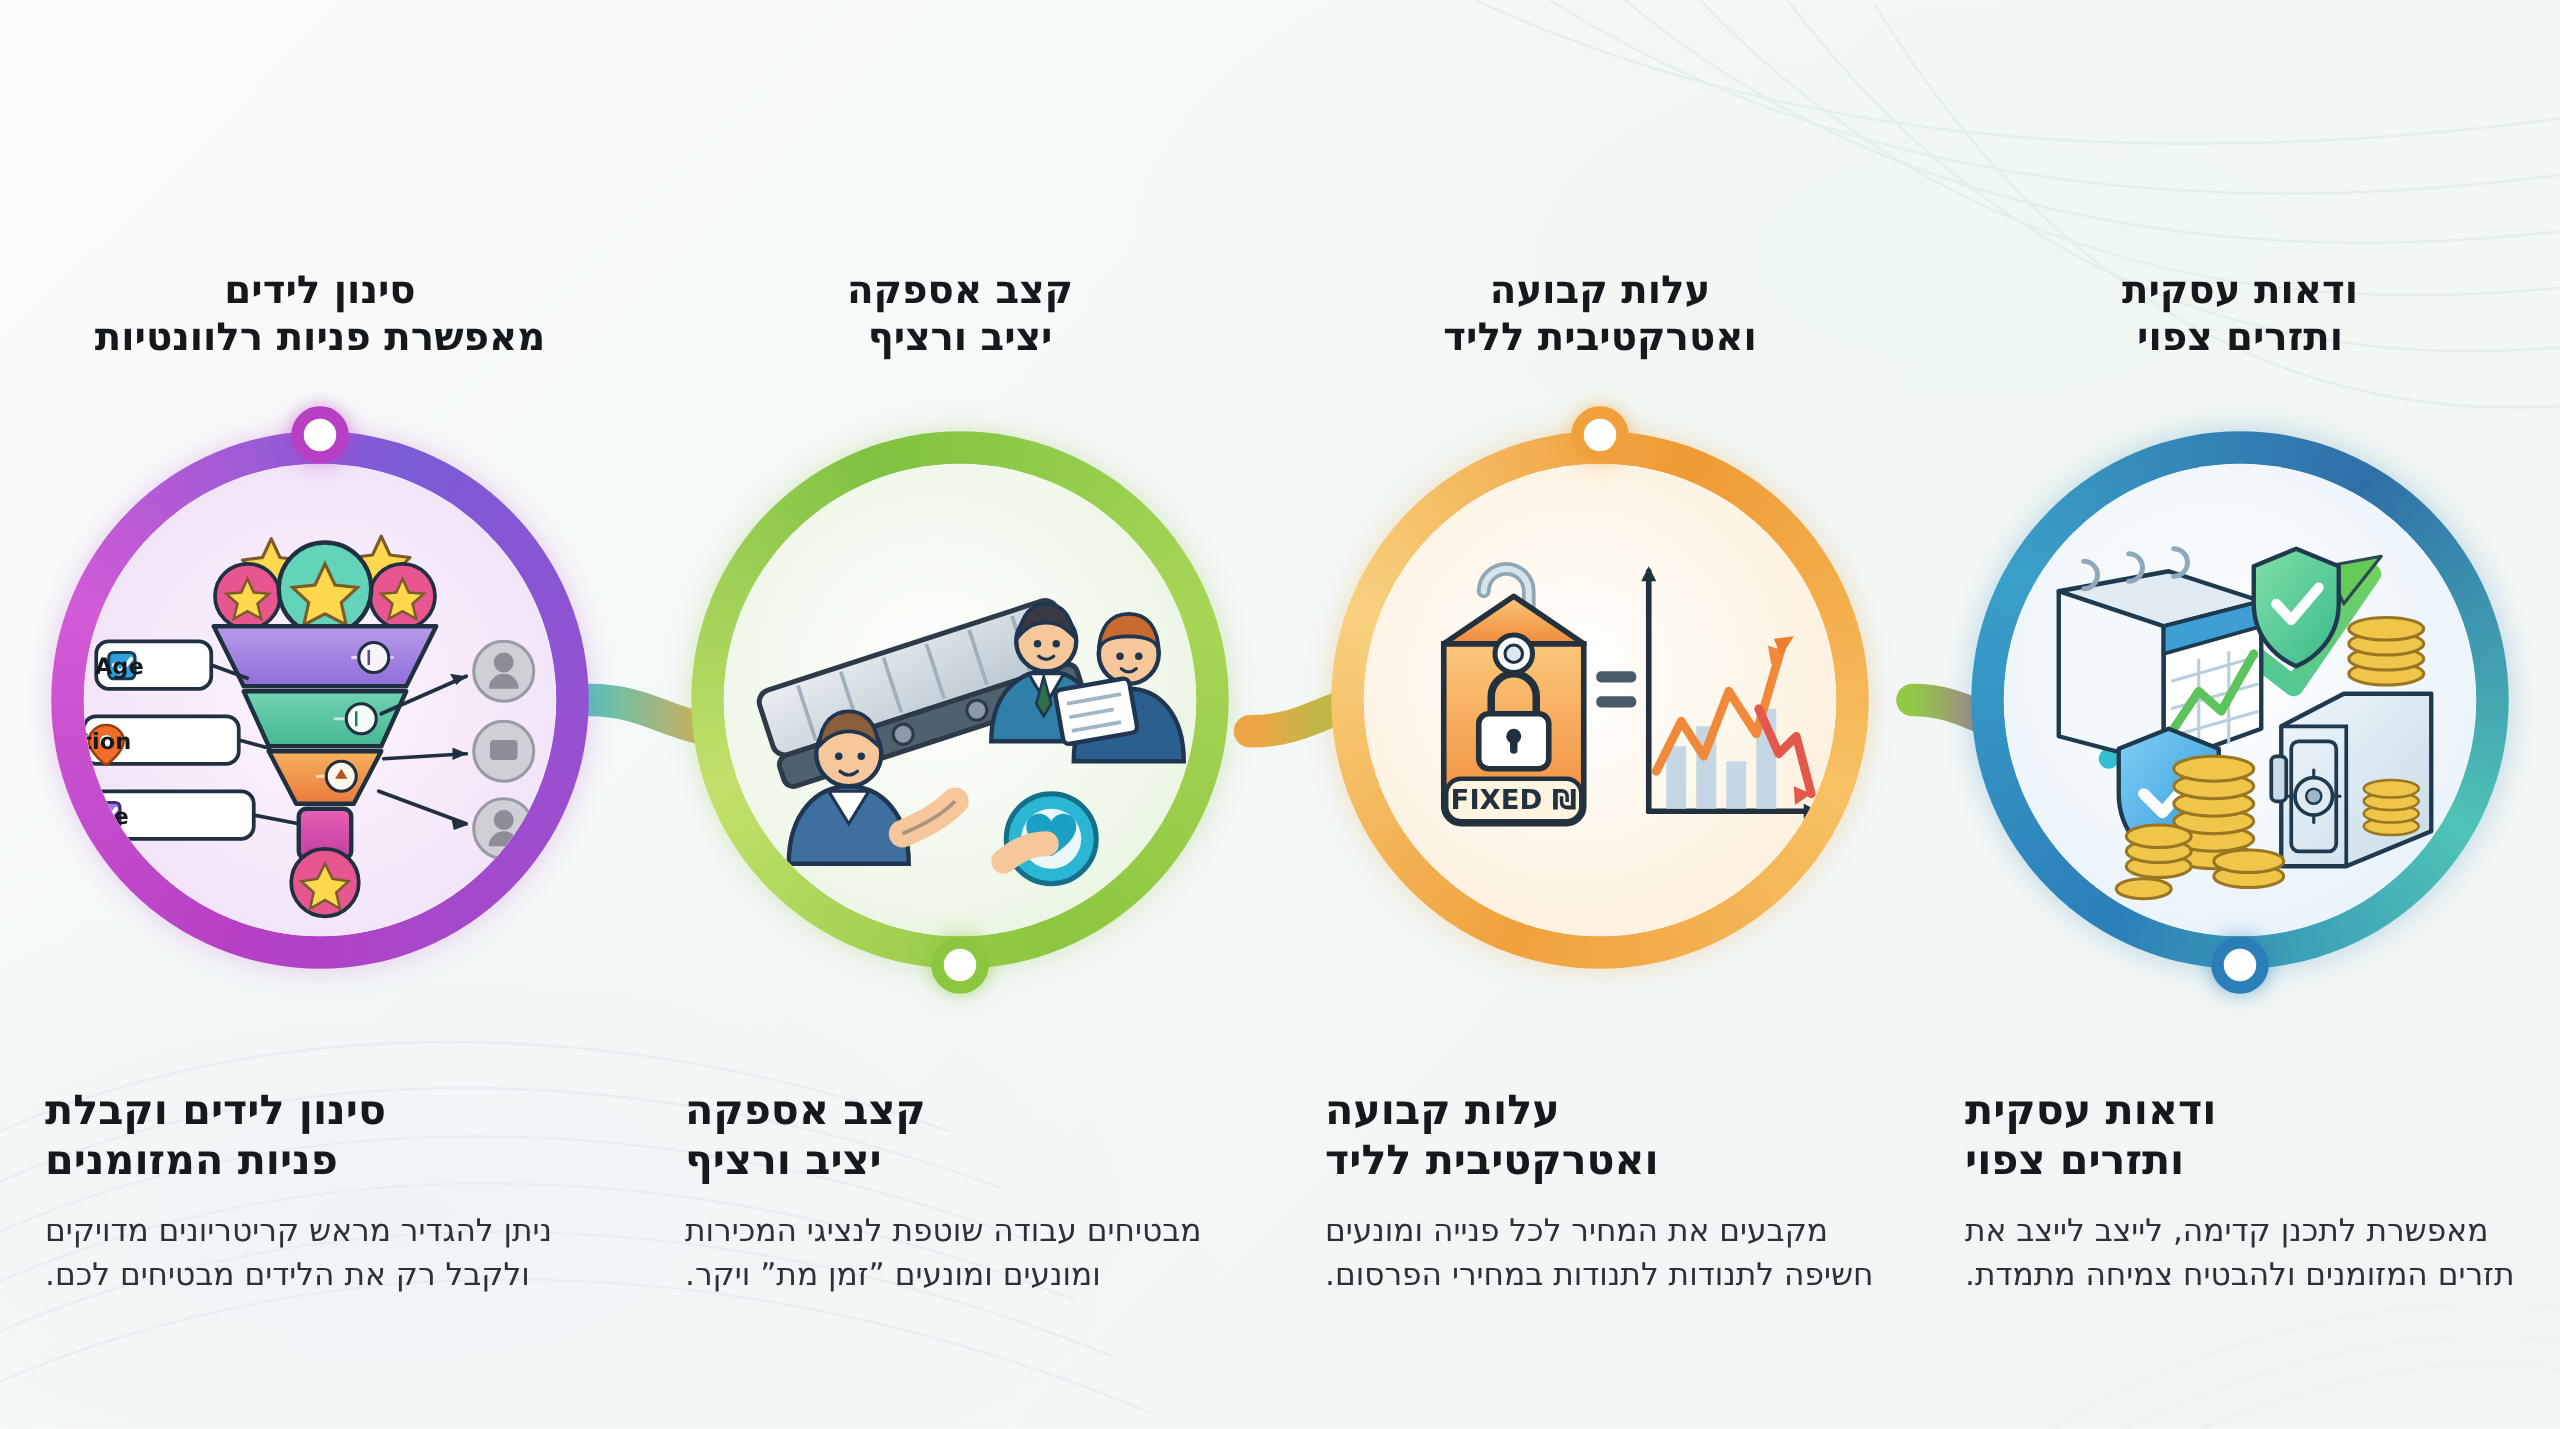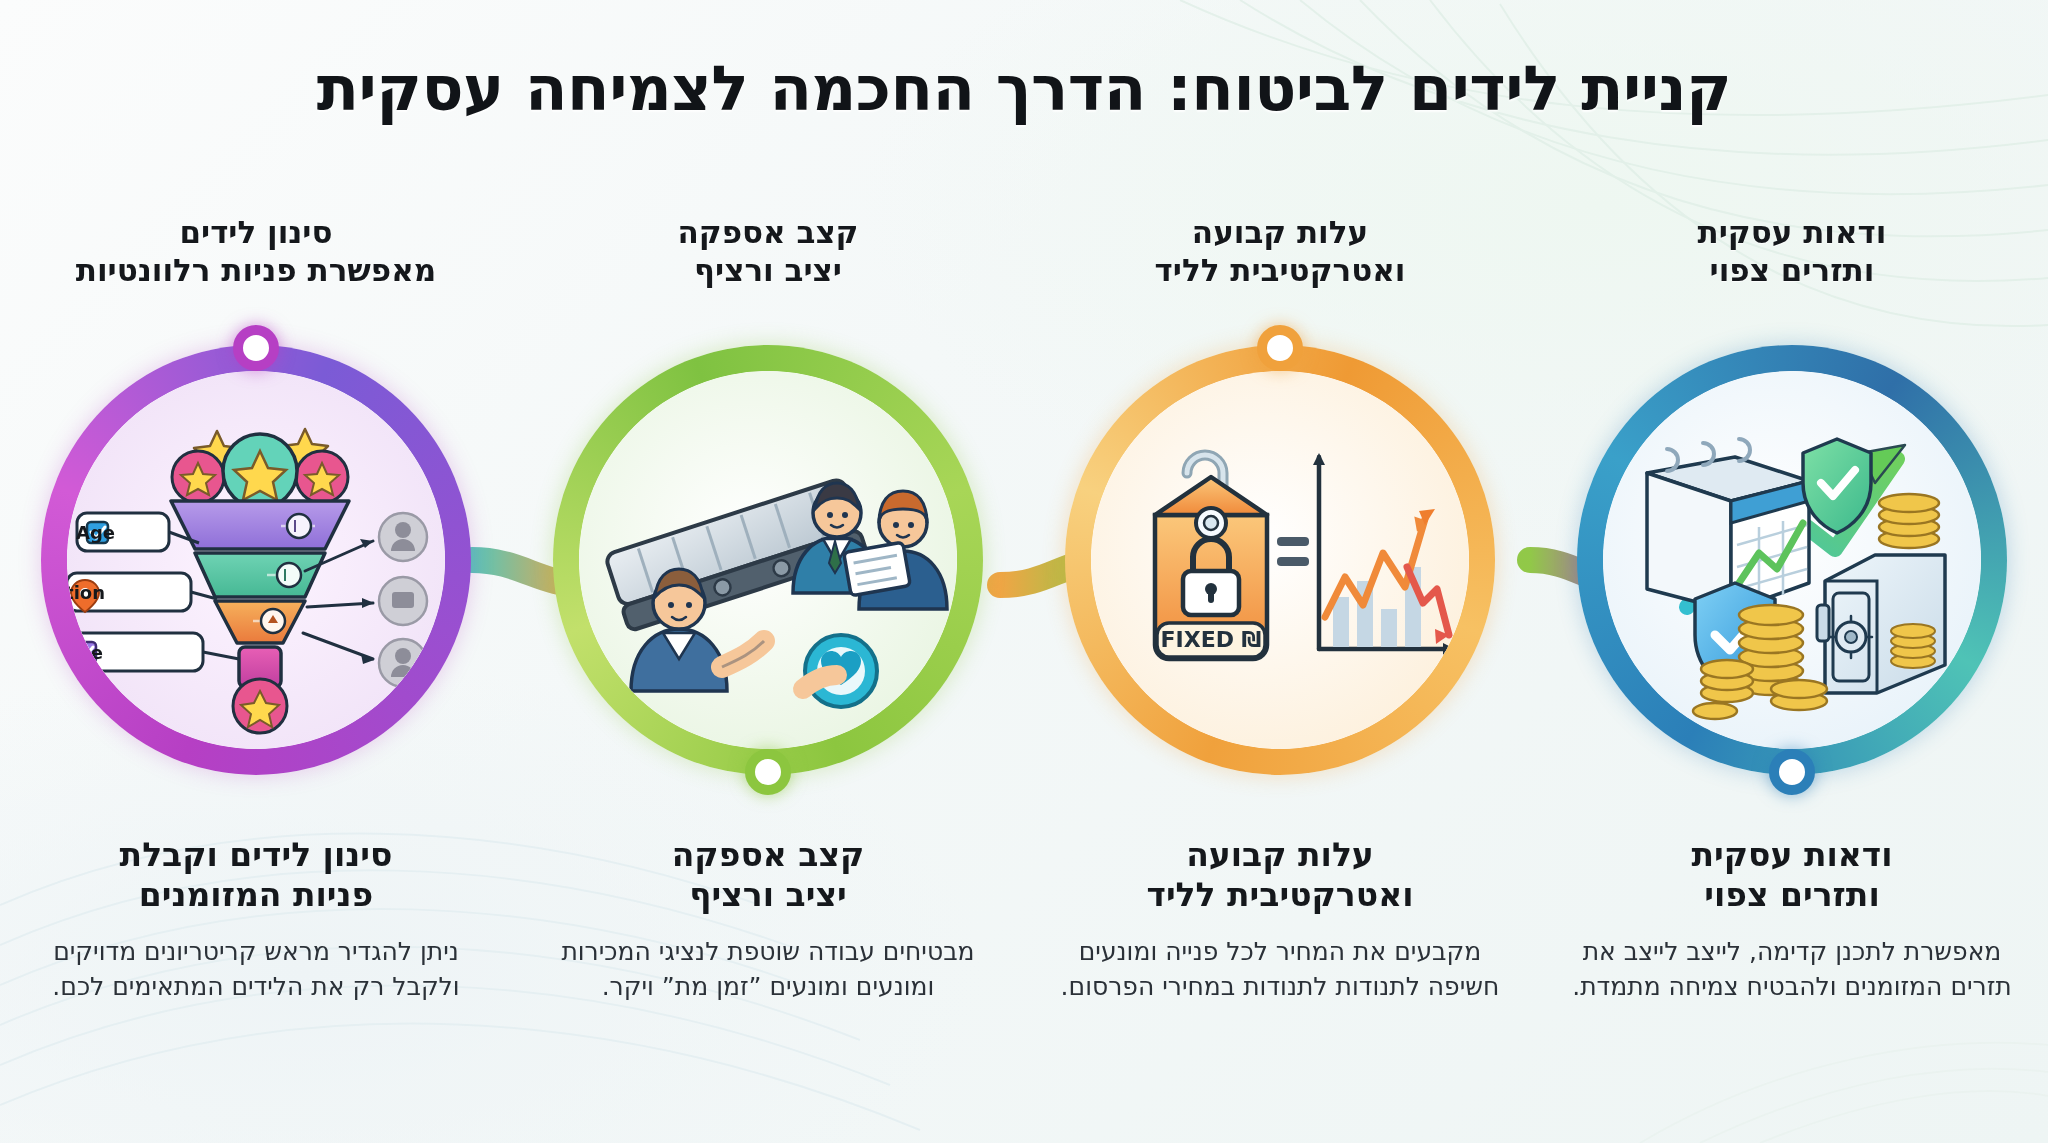--- a/index.html
+++ b/index.html
@@ -122,25 +122,25 @@
     width: 46px;
     height: 46px;
     border-radius: 50%;
     background: #ffffff;
     z-index: 5;
   }
 
   
   .bot {
     position: absolute;
-    top: 835px;
+    top: 868px;
     left: 50%;
     transform: translateX(-50%);
     width: 440px;
-    text-align: center;
+    text-align: left;
     direction: rtl;
   }
   .bot-head {
     font-size: 33px;
     font-weight: 700;
     line-height: 1.22;
     color: #15181c;
     margin-bottom: 18px;
   }
   .bot-body {
@@ -175,21 +175,20 @@
       <path d="M0 1065 C280 945 600 968 890 1085"></path>
       <path d="M0 1105 C290 982 620 1005 920 1130"></path>
     </g>
     <g fill="none" stroke="#e9f2ee" stroke-width="2" opacity="0.7">
       <path d="M1640 1143 C1780 1060 1930 1035 2048 1045"></path>
       <path d="M1700 1143 C1830 1080 1950 1060 2048 1072"></path>
       <path d="M1760 1143 C1870 1098 1970 1082 2048 1096"></path>
     </g>
   </svg>
 
-  <div class="title">קניית לידים לביטוח: הדרך החכמה לצמיחה עסקית</div>
 
   <svg style="position:absolute;inset:0;width:2048px;height:1143px;" viewBox="0 0 2048 1143">
     <defs>
       <linearGradient id="gA" x1="0" y1="0" x2="1" y2="0">
         <stop offset="0%" stop-color="#2b7fb8"></stop>
           <stop offset="100%" stop-color="#4fc3b6"></stop>
       </linearGradient>
       <linearGradient id="gB" x1="0" y1="0" x2="1" y2="0">
         <stop offset="0%" stop-color="#4fc3b6"></stop>
           <stop offset="100%" stop-color="#f0a13c"></stop>
@@ -326,21 +325,21 @@
           </div>
         </div>
         <div class="node" style="top:-20px;left:50%;transform:translateX(-50%);border:10px solid #b63fc4;box-shadow:0 0 16px rgba(182,63,196,.55);"></div>
       </div>
 
       <div class="bot">
         <div class="bot-head">
           <div>סינון לידים וקבלת</div>
           <div>פניות המזומנים</div>
         </div>
-        <div class="bot-body">ניתן להגדיר מראש קריטריונים מדויקים ולקבל רק את הלידים המתאימים לכם.</div>
+        <div class="bot-body">ניתן להגדיר מראש קריטריונים מדויקים ולקבל רק את הלידים מבטיחים לכם.</div>
       </div>
     </div>
 
     <div class="col">
       <div class="top-cap">
         <div>קצב אספקה</div>
         <div>יציב ורציף</div>
       </div>
 
       <div class="circle-wrap">

